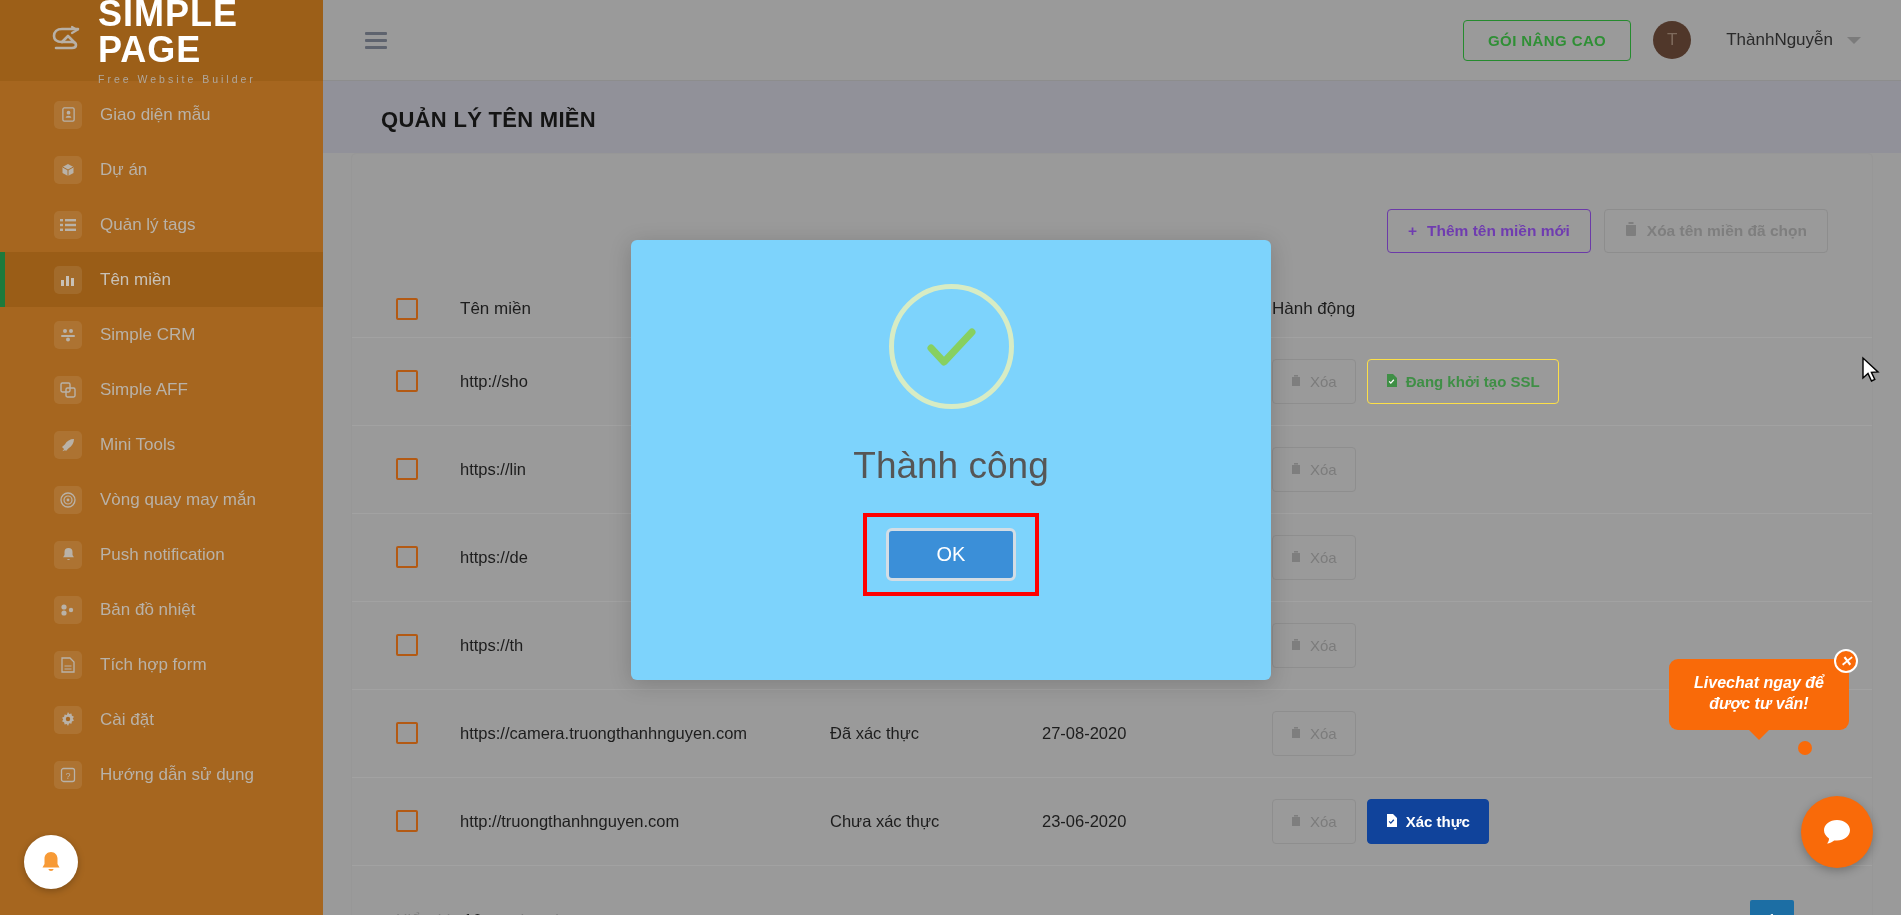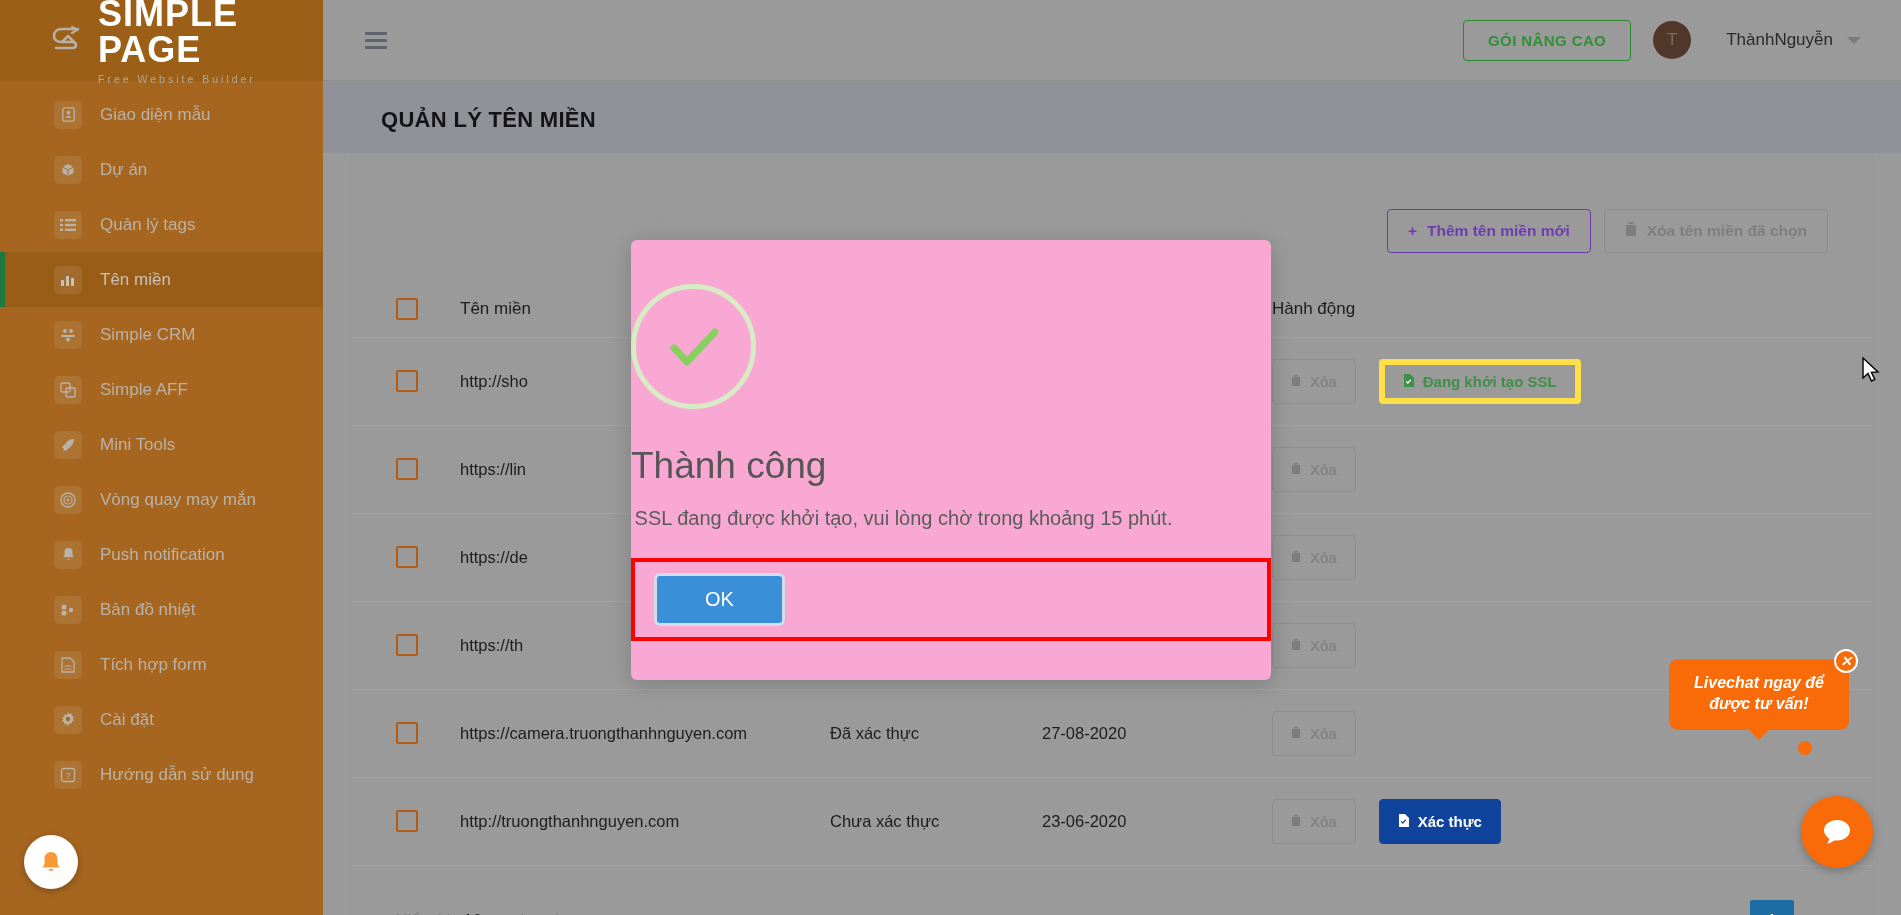--- a/index.html
+++ b/index.html
@@ -189,29 +189,29 @@
   .col-name  { width: 370px; }
   .col-status{ width: 212px; margin-left: 45px; }
   .col-date  { width: 230px; }
   .cbox {
     width: 22px; height: 22px;
     border: 2px solid #b35a14;
     background: transparent;
     border-radius: 2px;
     display: block; cursor: pointer;
   }
-  .row-actions { display: flex; align-items: flex-end; gap: 23px; }
+  .row-actions { display: flex; align-items: flex-end; gap: 11px; }
   .btn-sm {
     display: inline-flex; align-items: center; gap: 9px;
     height: 45px; padding: 0 18px;
     border-radius: 4px; font-size: 15px;
     cursor: pointer; white-space: nowrap;
   }
   .btn-xoa { border: 1px solid #8e8e8e; color: #7c7c7c; background: transparent; }
-  .btn-ssl { border: 6px solid #fde047; color: #3f8f46; background: transparent; font-weight: bold; }
+  .btn-ssl { border: 1px solid #fde047; color: #3f8f46; background: transparent; font-weight: bold; }
   .btn-verify {
     border: 1px solid #10439b; background: #10439b; color: #fff;
     font-weight: bold;
   }
 
   .table-footer {
     display: flex; align-items: center;
     padding: 34px 44px 0 44px;
     font-size: 16px; color: #7e7e7e;
   }
@@ -235,24 +235,24 @@
   
   .overlay {
     position: absolute; inset: 0;
     background: rgba(0,0,0,0.0);
     z-index: 40;
   }
   .modal {
     position: absolute;
     left: 631px; top: 240px;
     width: 640px; height: 440px;
-    background: #f9a8d4;
+    background: #7dd3fc;
     border-radius: 6px;
     z-index: 50;
-    display: flex; flex-direction: column; 
+    display: flex; flex-direction: column; align-items: center;
     box-shadow: 0 4px 22px rgba(0,0,0,0.18);
   }
   .modal-icon {
     width: 125px; height: 125px;
     border: 5px solid #d7ecc4;
     border-radius: 50%;
     margin-top: 44px;
     display: flex; align-items: center; justify-content: center;
   }
   .modal-title {
@@ -718,21 +718,20 @@
 
   <div class="overlay"></div>
 
   <div class="modal">
     <div class="modal-icon">
       <svg width="80" height="80" viewBox="0 0 80 80">
         <path d="M20 41 L33 55 L61 25" fill="none" stroke="#87d060" stroke-width="7" stroke-linecap="round" stroke-linejoin="round"></path>
       </svg>
     </div>
     <div class="modal-title">Thành công</div>
-    <div class="modal-msg">SSL đang được khởi tạo, vui lòng chờ trong khoảng 15 phút.</div>
     <div class="ok-wrap">
       <button class="ok-btn">OK</button>
     </div>
   </div>
 
   <div class="chat-bubble">
     <span>Livechat ngay để được tư vấn!</span>
     <span class="chat-close">✕</span>
   </div>
   <div class="chat-dot"></div>

